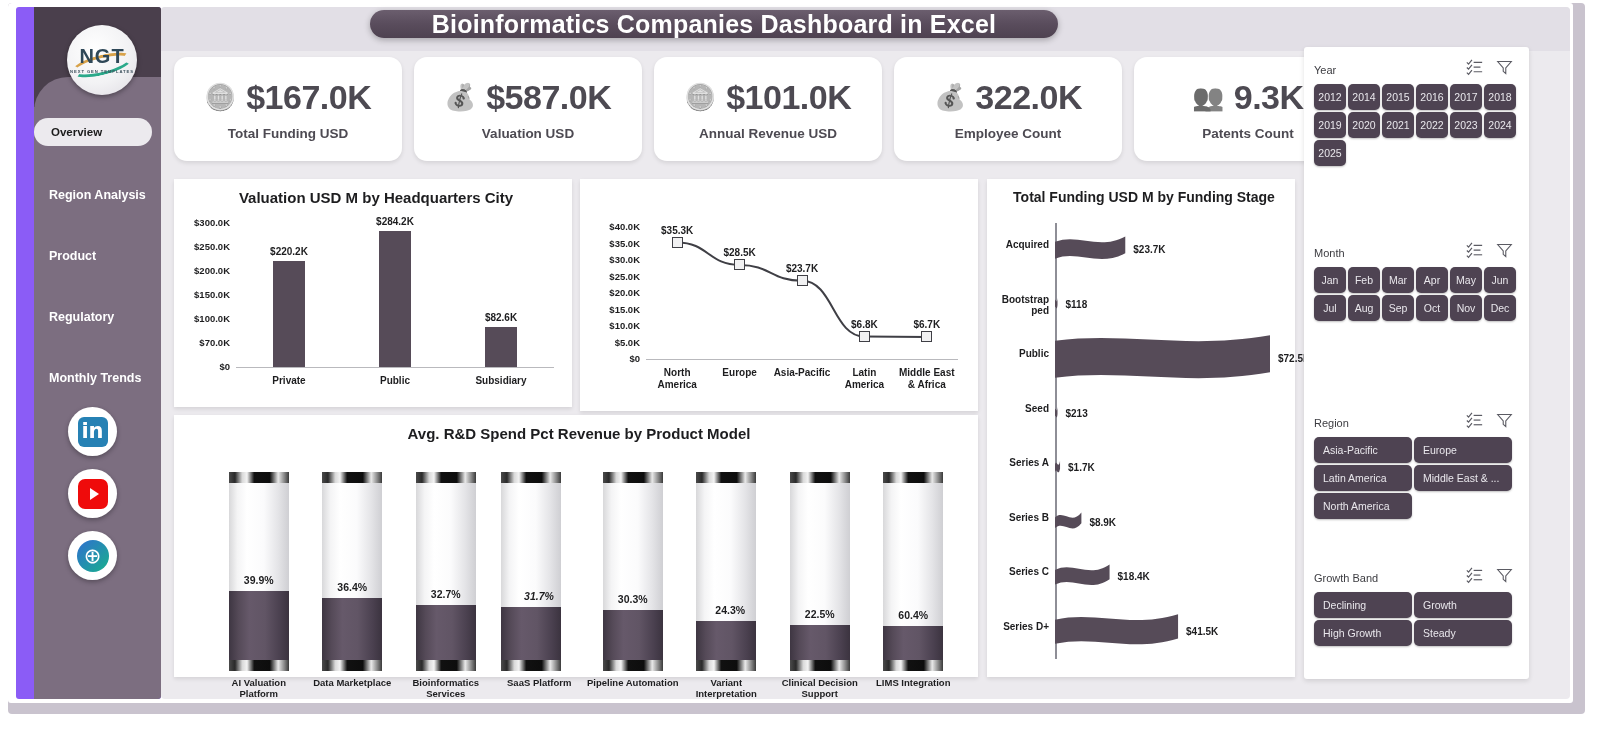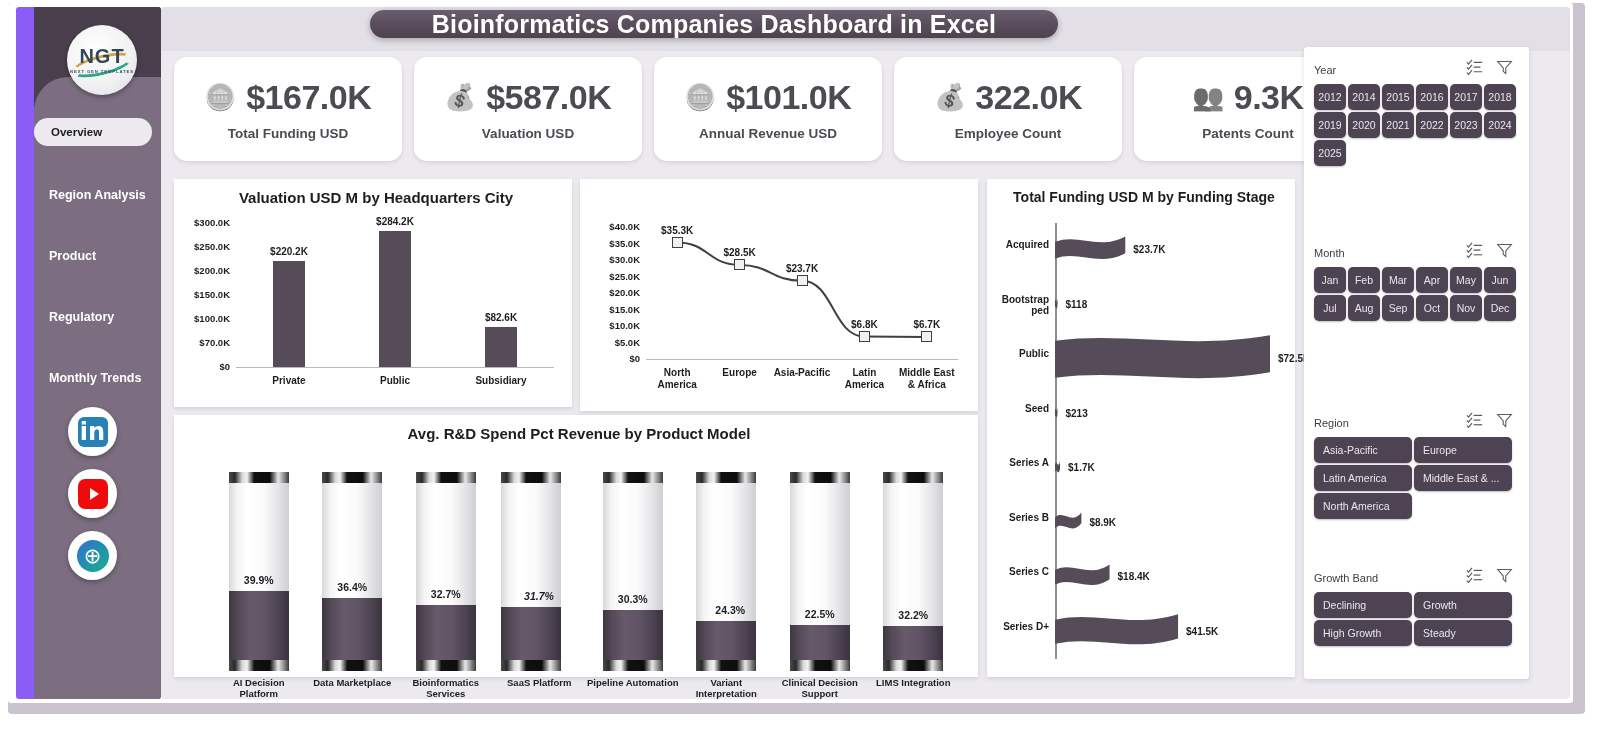--- a/index.html
+++ b/index.html
@@ -137,21 +137,21 @@
     width: 49px; height: 49px;
     border-radius: 50%;
     background: #ffffff;
     display: flex; align-items: center; justify-content: center;
     box-shadow: 0 2px 5px rgba(0,0,0,.3);
     cursor: pointer;
   }
   .soc-in {
     width: 30px; height: 30px; border-radius: 6px;
     background: #2681b4;
-    color: #fff; font-size: 24px; font-weight: bold;
+    color: #fff; font-size: 21px; font-weight: bold;
     display: flex; align-items: center; justify-content: center;
     font-family: "DejaVu Sans", sans-serif;
     line-height: 1;
   }
   .soc-yt {
     width: 30px; height: 30px; border-radius: 7px;
     background: #ef0b0b;
     display: flex; align-items: center; justify-content: center;
   }
   .soc-yt::after {
@@ -598,21 +598,21 @@
         <div class="card-title">Avg. R&amp;D Spend Pct Revenue  by Product Model</div>
         <div class="plot" id="plot-cyl" style="left: 0px; top: 0px; width: 804px; height: 262px;">
             <div class="cyl-wrap" style="left: 54.75px; top: 60px; width: 60px; height: 193px;">
               <div class="cyl" style="left: 0px; top: 0px; width: 60px; height: 193px;">
                 <div class="cyl-fill" style="height: 77.007px;"></div>
                 <div class="cyl-cap-top"></div>
                 <div class="cyl-cap-bot"></div>
               </div>
               <div class="cyl-pct" style="left: 0px; top: 98.993px;">39.9%</div>
             </div>
-            <div class="cyl-lab" style="left: 30.75px; top: 262px;">AI Decision
+            <div class="cyl-lab" style="left: 30.75px; top: 262px;">AI Valuation
 Platform</div>
             <div class="cyl-wrap" style="left: 148.25px; top: 60px; width: 60px; height: 193px;">
               <div class="cyl" style="left: 0px; top: 0px; width: 60px; height: 193px;">
                 <div class="cyl-fill" style="height: 70.252px;"></div>
                 <div class="cyl-cap-top"></div>
                 <div class="cyl-cap-bot"></div>
               </div>
               <div class="cyl-pct" style="left: 0px; top: 105.748px;">36.4%</div>
             </div>
             <div class="cyl-lab" style="left: 124.25px; top: 262px;">Data Marketplace</div>
@@ -663,21 +663,21 @@
               <div class="cyl-pct" style="left: 0px; top: 132.575px;">22.5%</div>
             </div>
             <div class="cyl-lab" style="left: 591.75px; top: 262px;">Clinical Decision
 Support</div>
             <div class="cyl-wrap" style="left: 709.25px; top: 60px; width: 60px; height: 193px;">
               <div class="cyl" style="left: 0px; top: 0px; width: 60px; height: 193px;">
                 <div class="cyl-fill" style="height: 42.074px;"></div>
                 <div class="cyl-cap-top"></div>
                 <div class="cyl-cap-bot"></div>
               </div>
-              <div class="cyl-pct" style="left: 0px; top: 133.926px;">32.2%</div>
+              <div class="cyl-pct" style="left: 0px; top: 133.926px;">60.4%</div>
             </div>
             <div class="cyl-lab" style="left: 685.25px; top: 262px;">LIMS Integration</div>
           </div>
       </div>
 
       <div class="slicer-panel" id="slicer-panel">
           <div class="slicer" style="top: 12px;">
             <div class="slicer-head">
               <div class="slicer-title">Year</div>
               <div class="slicer-icons">

